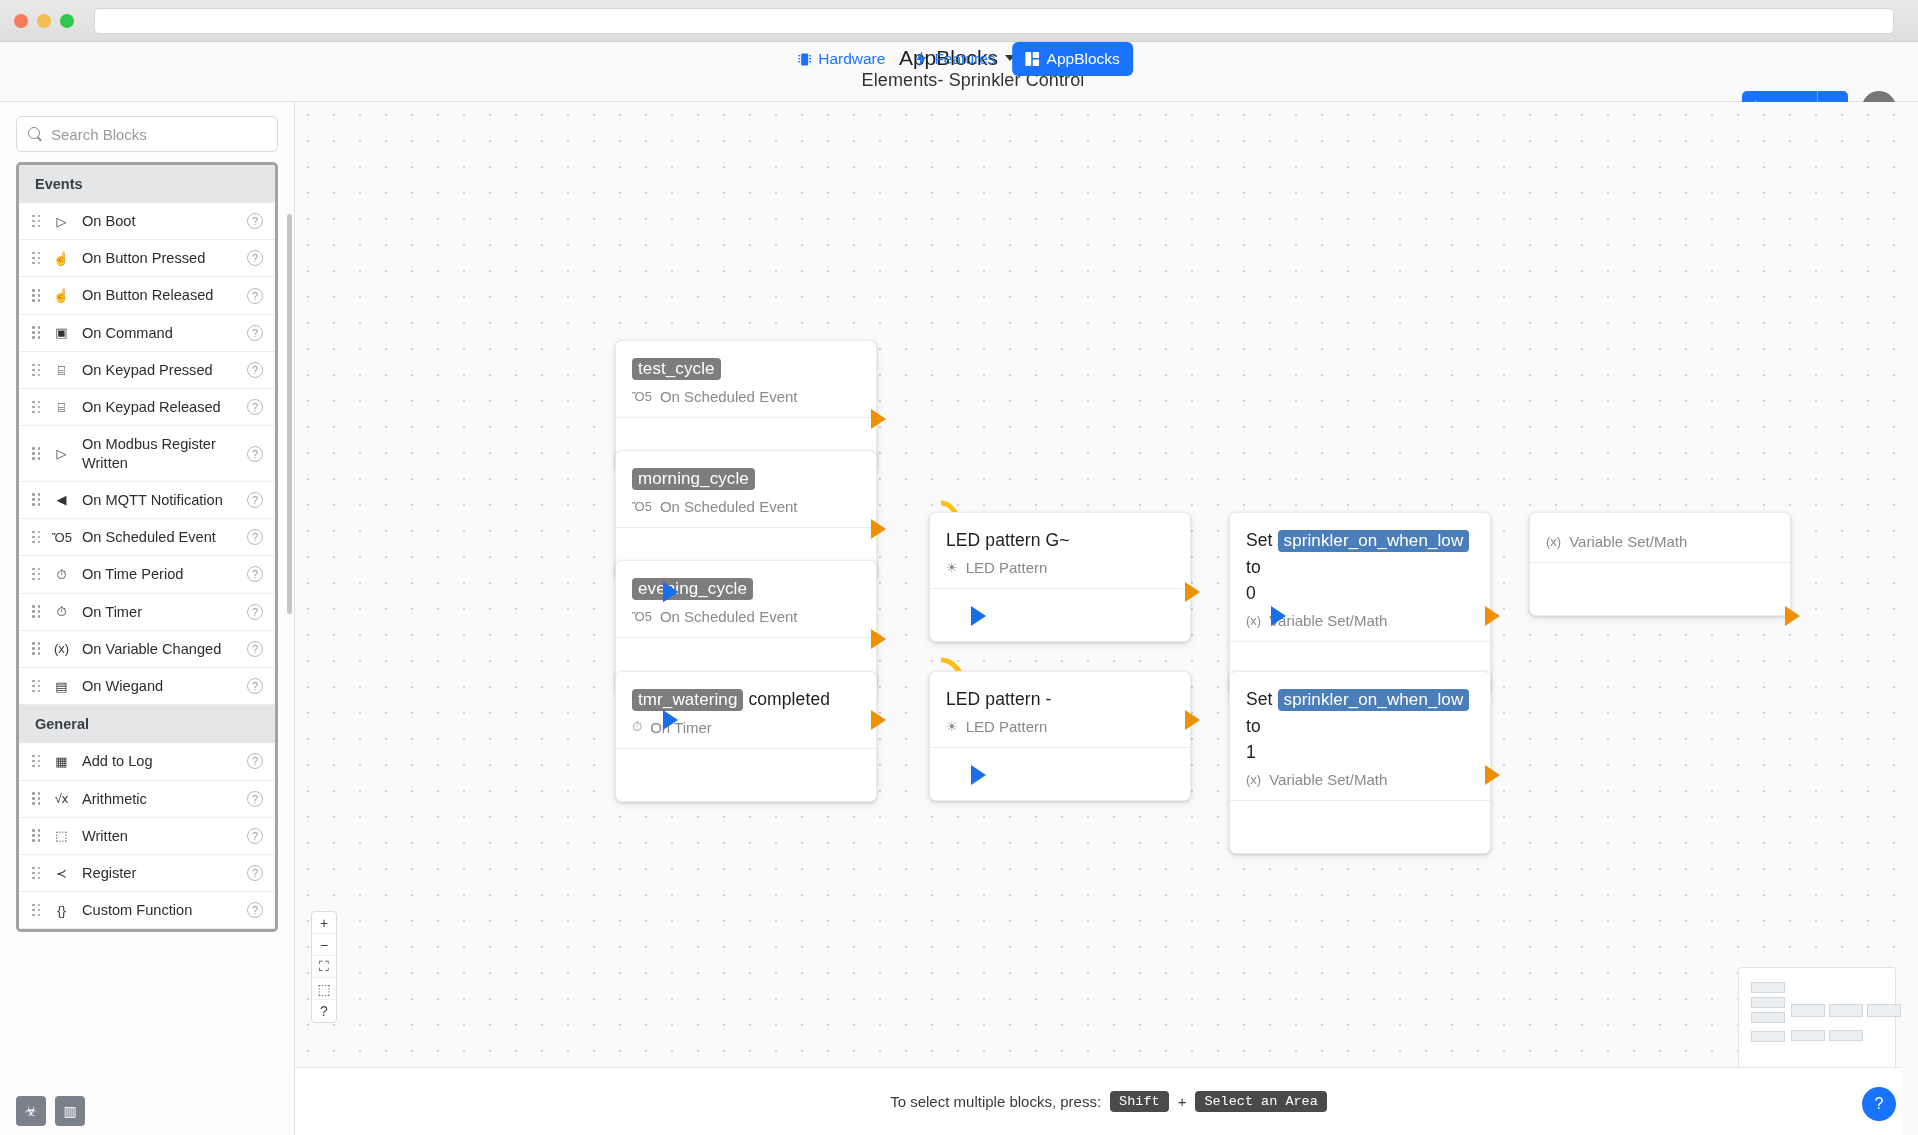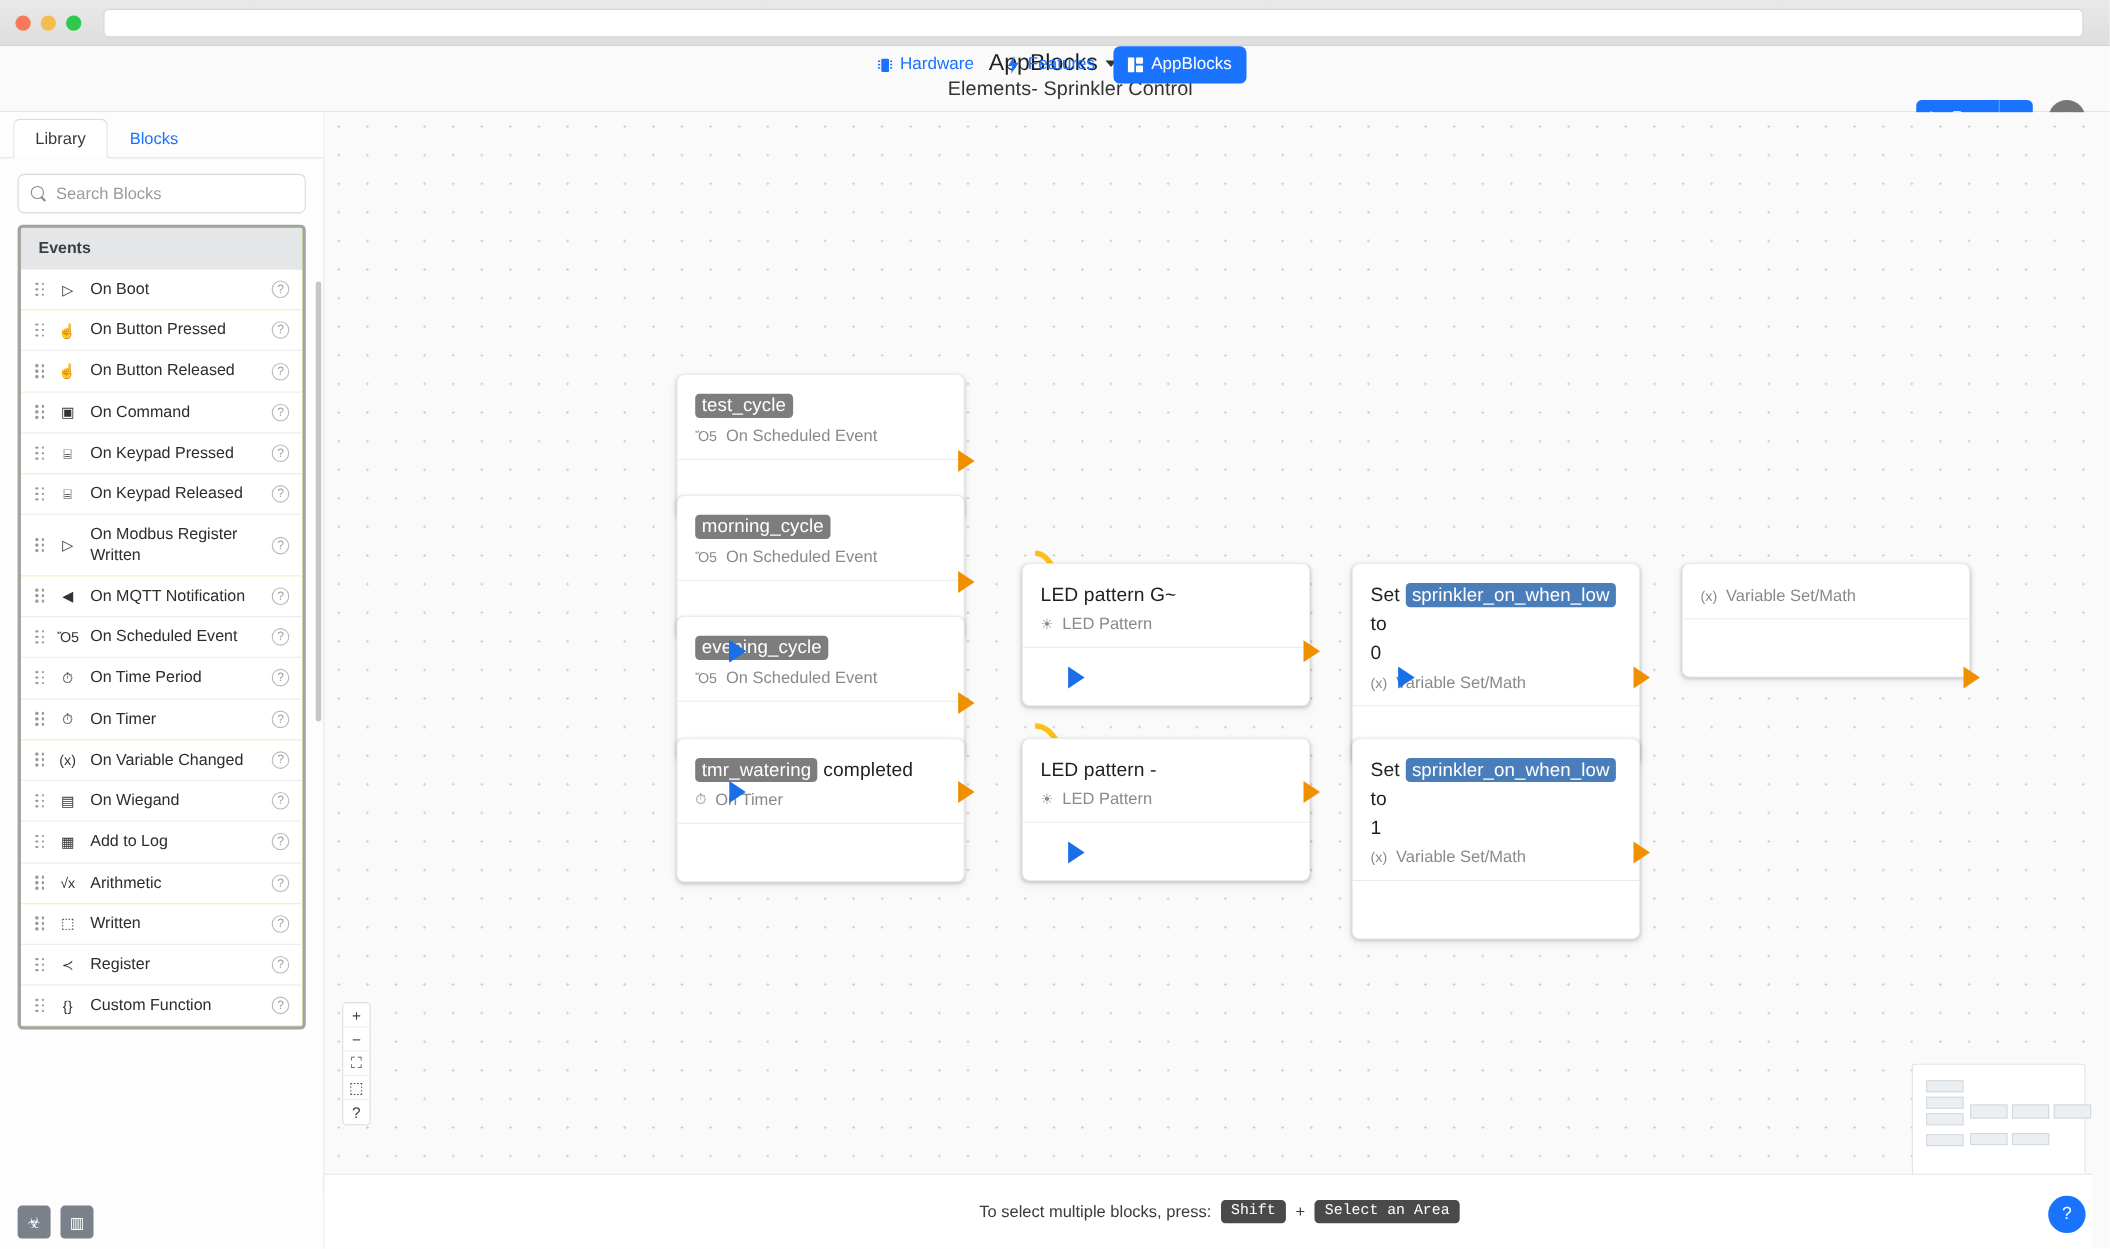--- a/index.html
+++ b/index.html
@@ -317,24 +317,20 @@
     </div>
     <div class="avatar">
       <span>J</span>
     </div>
   </div>
 </div>
 
 <div class="workspace">
 
   <div class="sidebar">
-    <div class="tabrow">
-      <div class="libtab active">Library</div>
-      <div class="libtab">Blocks</div>
-    </div>
 
     <div class="searchwrap">
       <div class="searchbox">
         <span class="magnifier"></span>
         <input type="text" placeholder="Search Blocks" style="">
       </div>
     </div>
 
     <div class="listscroll">
       <div class="blocklist" id="lib-list">
@@ -501,20 +497,21 @@
               <i></i>
               <i></i>
               <i></i>
               <i></i>
               <i></i>
             </span>
             <span class="bi-icon">▤</span>
             <span class="bi-label">On Wiegand</span>
             <span class="help-q">?</span>
           </div>
+          <div class="cat-header">General</div>
           <div class="block-item">
             <span class="drag-dots">
               <i></i>
               <i></i>
               <i></i>
               <i></i>
               <i></i>
               <i></i>
             </span>
             <span class="bi-icon">▦</span>

